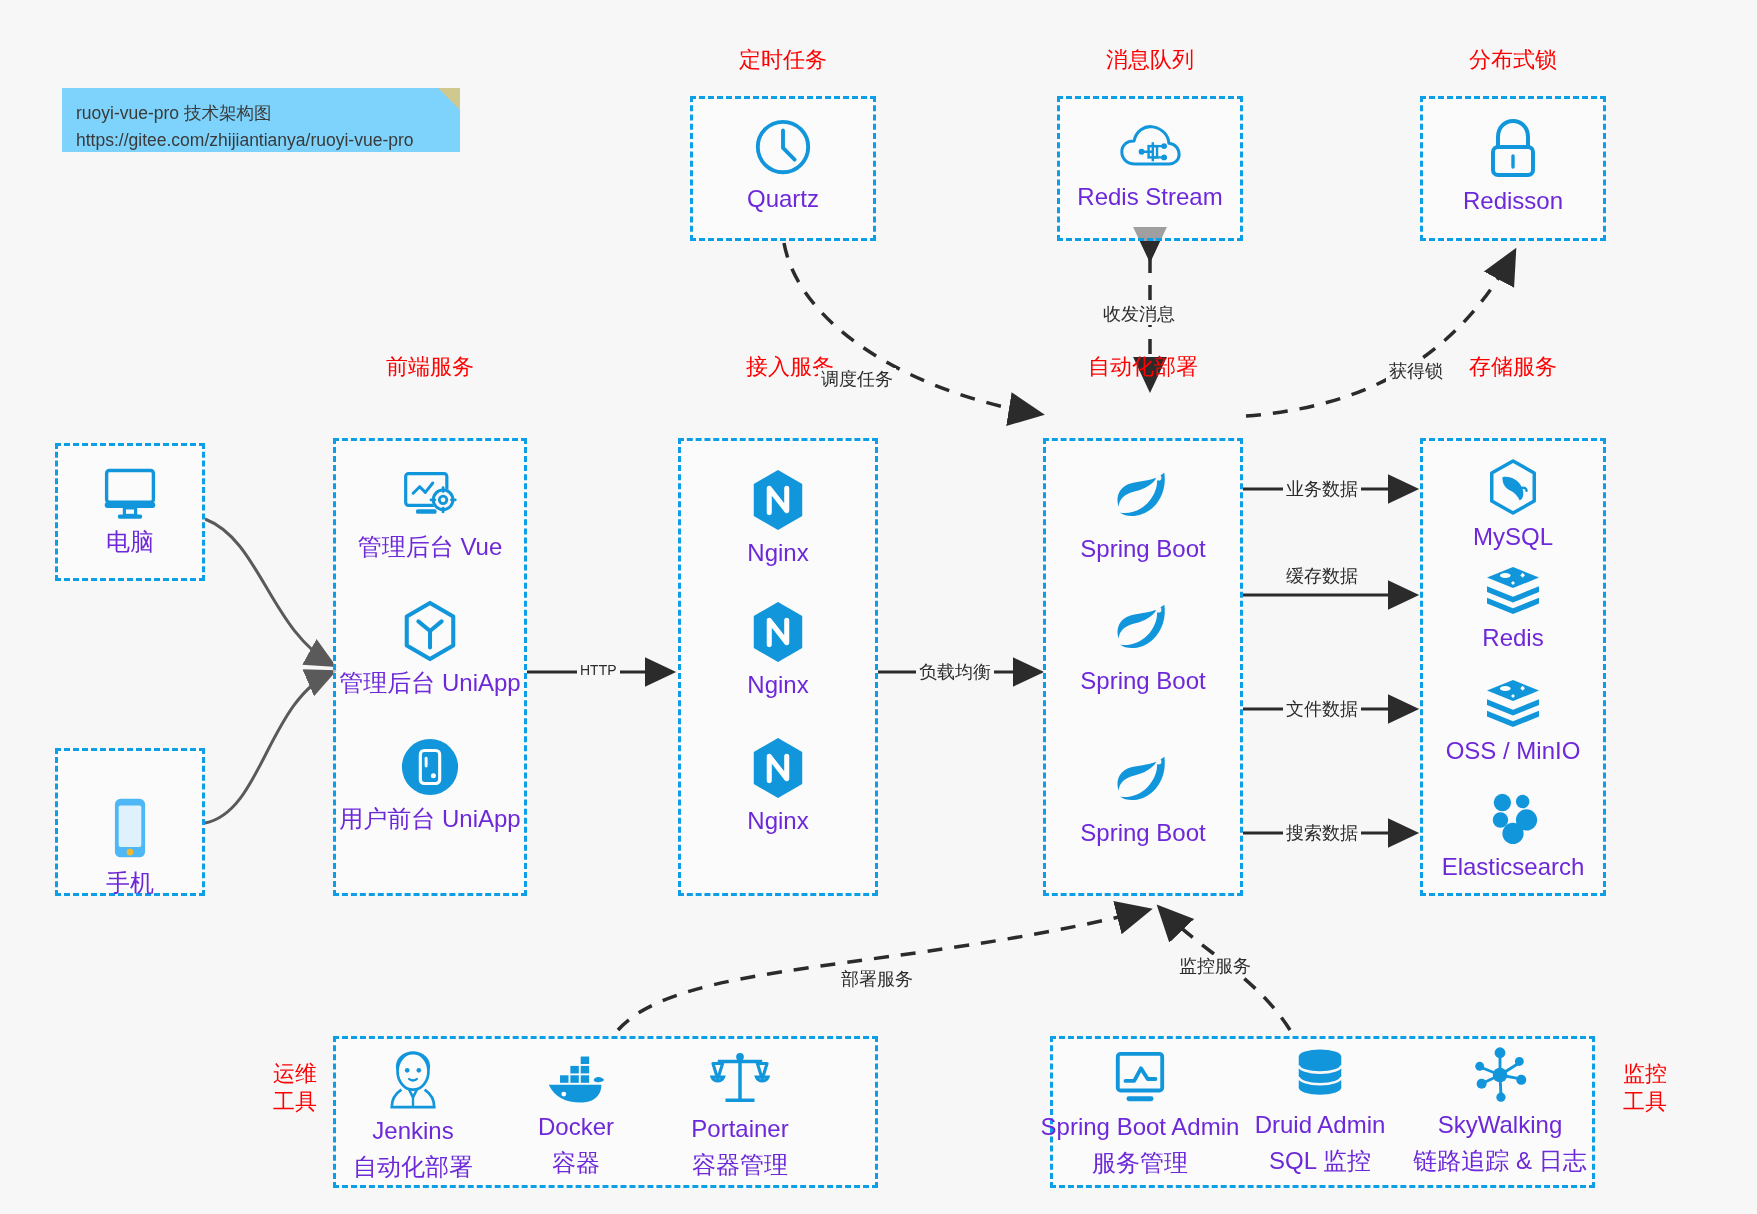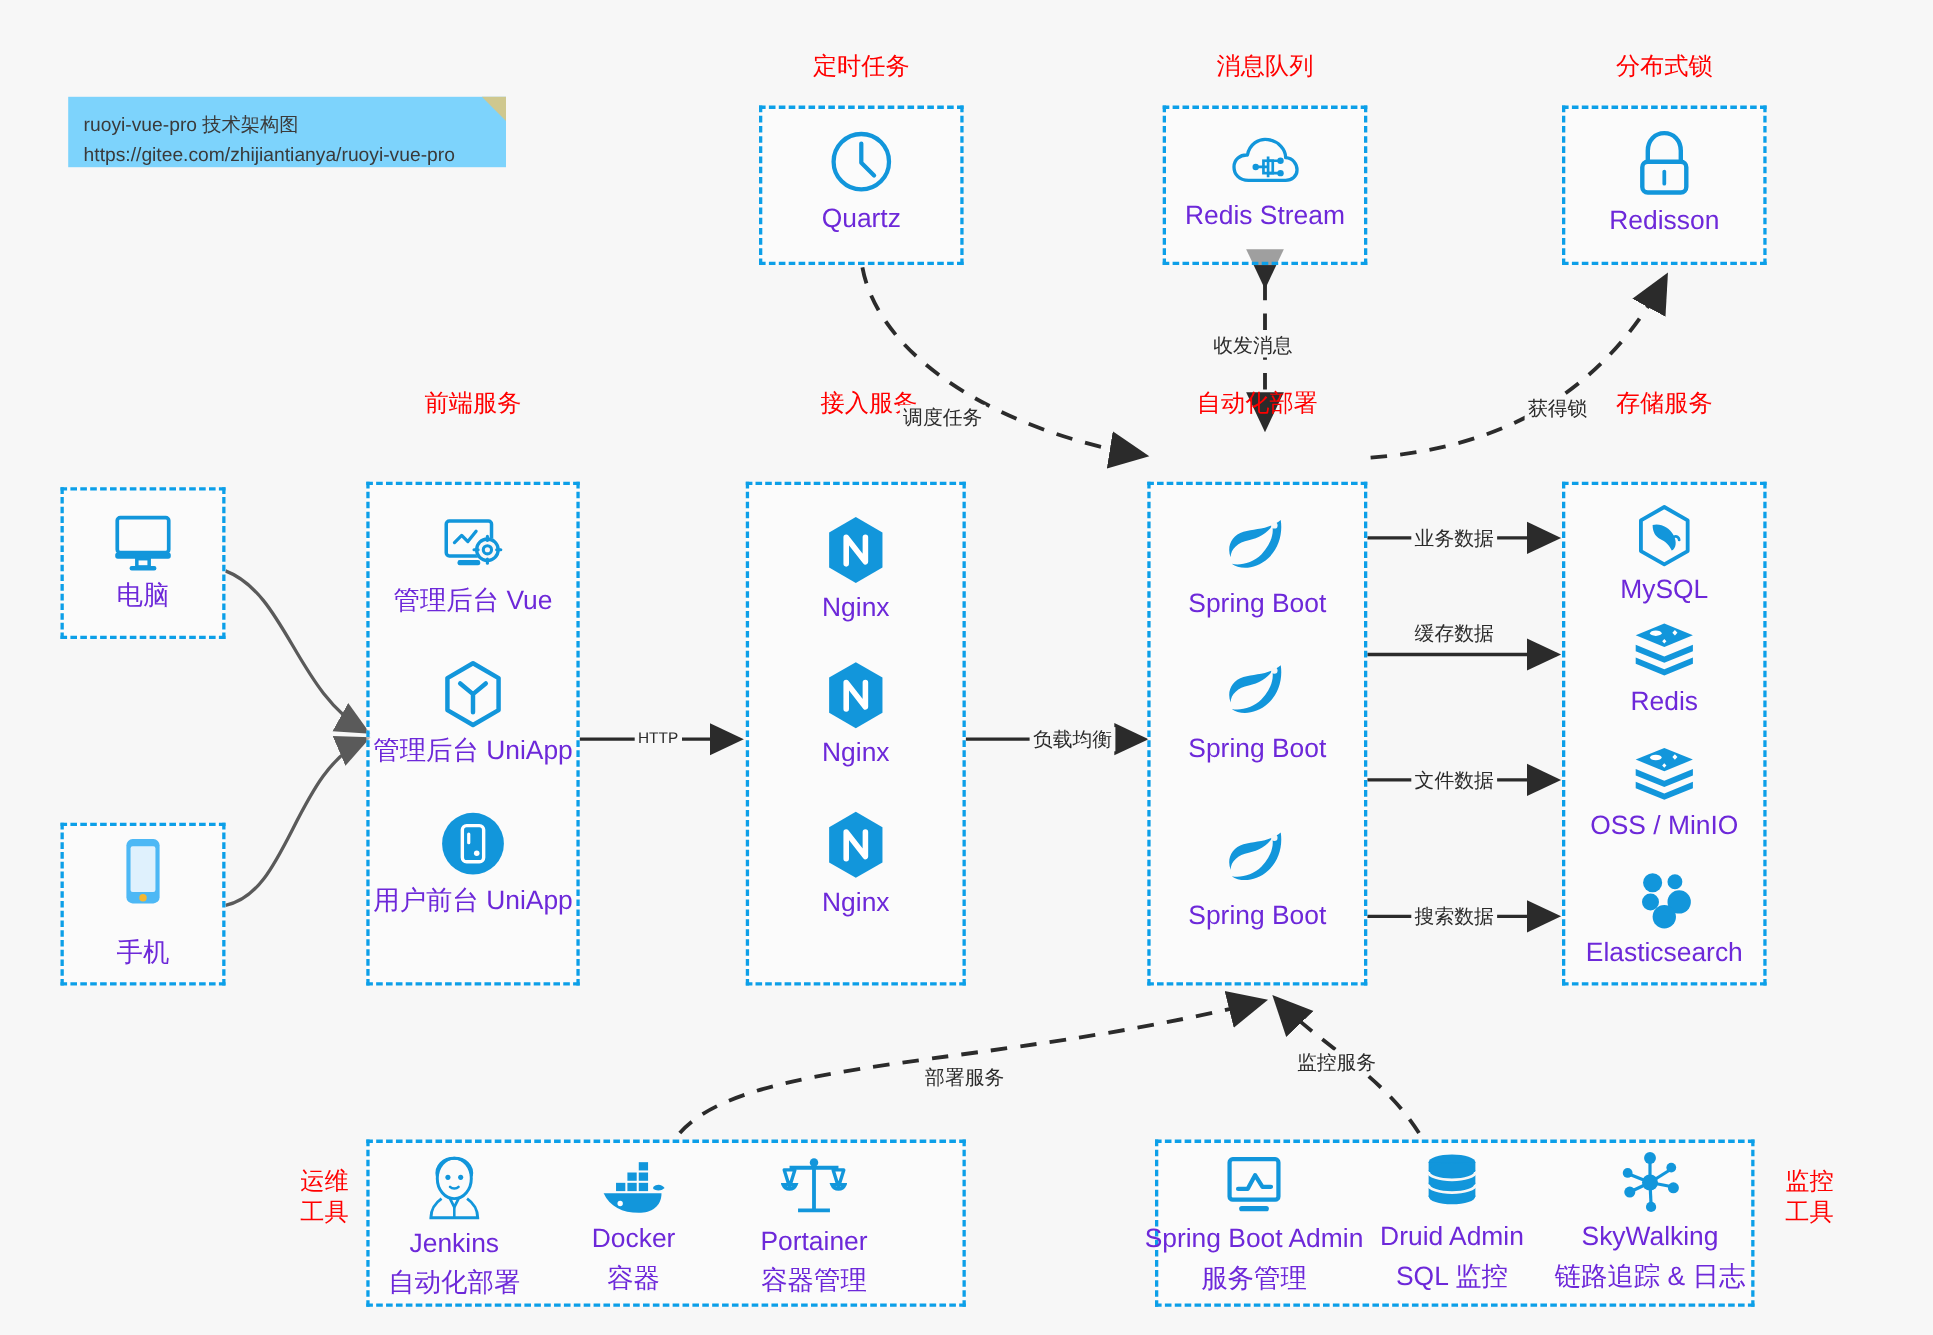--- a/index.html
+++ b/index.html
@@ -152,21 +152,21 @@
         <rect x="8" y="8" width="50" height="34" rx="3" fill="none" stroke="#1296db" stroke-width="3.6"></rect>
         <rect x="6" y="42" width="54" height="6" rx="2.5" fill="#1296db"></rect>
         <rect x="27" y="48" width="12" height="8" fill="none" stroke="#1296db" stroke-width="3.4"></rect>
         <rect x="20" y="55" width="26" height="4.5" rx="2" fill="#1296db"></rect>
       </svg>
     </span>
     <span class="lbl">电脑</span>
   </div>
 
   <div class="gbox" style="left:55px;top:748px;width:150px;height:148px;"></div>
-  <div class="cell" style="left:55px;top:760px;width:150px;gap:20px;">
+  <div class="cell" style="left:55px;top:796px;width:150px;">
     <span class="ico">
       <svg width="52" height="66" viewBox="0 0 52 70">
         <rect x="10" y="3" width="32" height="62" rx="6" fill="#4db8f5"></rect>
         <rect x="14" y="10" width="24" height="44" rx="2" fill="#dff1fd"></rect>
         <circle cx="26" cy="59.5" r="3.6" fill="#f5b731"></circle>
       </svg>
     </span>
     <span class="lbl">手机</span>
   </div>
 
@@ -461,21 +461,21 @@
       </svg>
     </span>
     <span class="lbl">SkyWalking</span>
     <span class="lbl">链路追踪 &amp; 日志</span>
   </div>
 
   <div class="elabel cn" style="left:818px;top:368px;">调度任务</div>
   <div class="elabel cn" style="left:1100px;top:303px;">收发消息</div>
   <div class="elabel cn" style="left:1386px;top:360px;">获得锁</div>
   <div class="elabel" style="left:577px;top:661px;">HTTP</div>
-  <div class="elabel cn" style="left:936px;top:661px;">负载均衡</div>
+  <div class="elabel cn" style="left:916px;top:661px;">负载均衡</div>
   <div class="elabel cn" style="left:1283px;top:478px;">业务数据</div>
   <div class="elabel cn" style="left:1283px;top:565px;">缓存数据</div>
   <div class="elabel cn" style="left:1283px;top:698px;">文件数据</div>
   <div class="elabel cn" style="left:1283px;top:822px;">搜索数据</div>
   <div class="elabel cn" style="left:838px;top:968px;">部署服务</div>
   <div class="elabel cn" style="left:1176px;top:955px;">监控服务</div>
 
 </div>
 
 </body></html>

